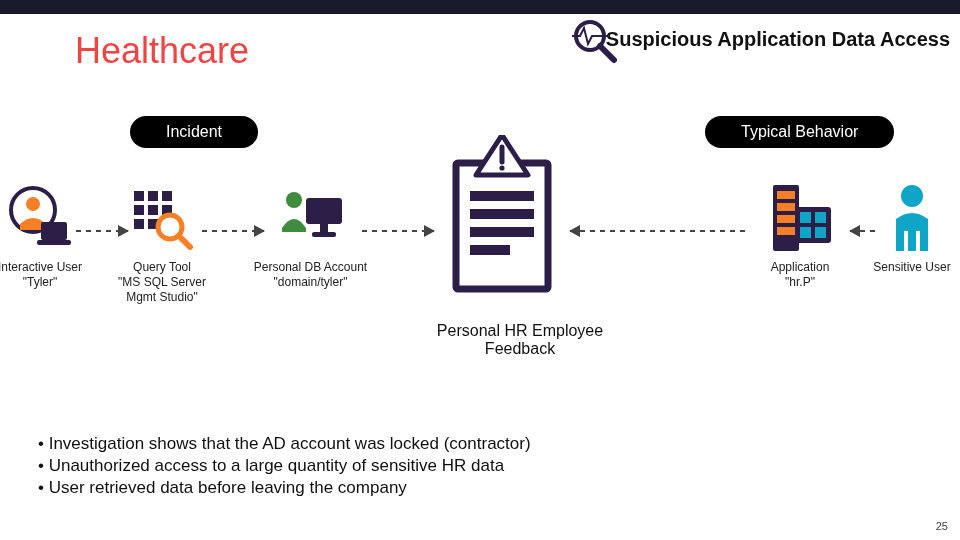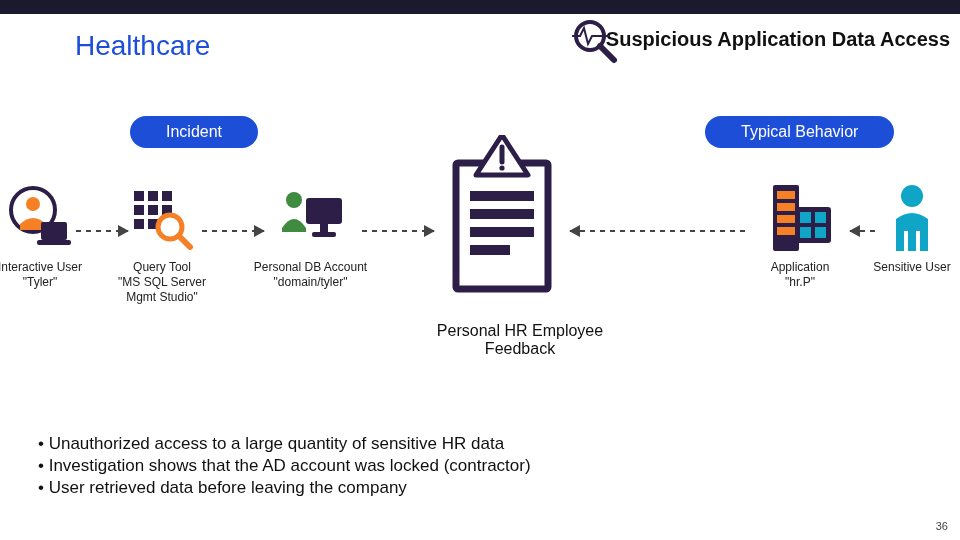--- a/index.html
+++ b/index.html
@@ -13,42 +13,42 @@
   }
   .top-bar {
     width: 100%;
     height: 14px;
     background: #1a1a2e;
   }
   .title-left {
     position: absolute;
     top: 30px;
     left: 75px;
-    font-size: 28px;
+    font-size: 36px;
     font-weight: 400;
-    color: #1d4ed8;
+    color: #ef4444;
   }
   .title-right {
     position: absolute;
     top: 28px;
     right: 10px;
     font-size: 20px;
     font-weight: 700;
     color: #111;
   }
   .header-icon {
     position: absolute;
     top: 16px;
     left: 570px;
   }
   .pill {
     position: absolute;
     padding: 7px 36px;
     border-radius: 22px;
-    background: #1d4ed8;
+    background: #000000;
     color: #fff;
     font-size: 16px;
     font-weight: 400;
     text-align: center;
   }
   .pill-incident { top: 116px; left: 130px; }
   .pill-typical { top: 116px; left: 705px; }
   .diagram-row {
     position: absolute;
     top: 170px;
@@ -241,18 +241,18 @@
     <div>Sensitive User</div>
   </div>
 
   <div class="doc-label">
     <div>Personal HR Employee</div>
     <div>Feedback</div>
   </div>
 </div>
 
 <ul class="bullets">
+  <li>Investigation shows that the AD account was locked (contractor)</li>
   <li>Unauthorized access to a large quantity of sensitive HR data</li>
-  <li>Investigation shows that the AD account was locked (contractor)</li>
   <li>User retrieved data before leaving the company</li>
 </ul>
 
-<div class="page-num">36</div>
+<div class="page-num">25</div>
 
 </body></html>

